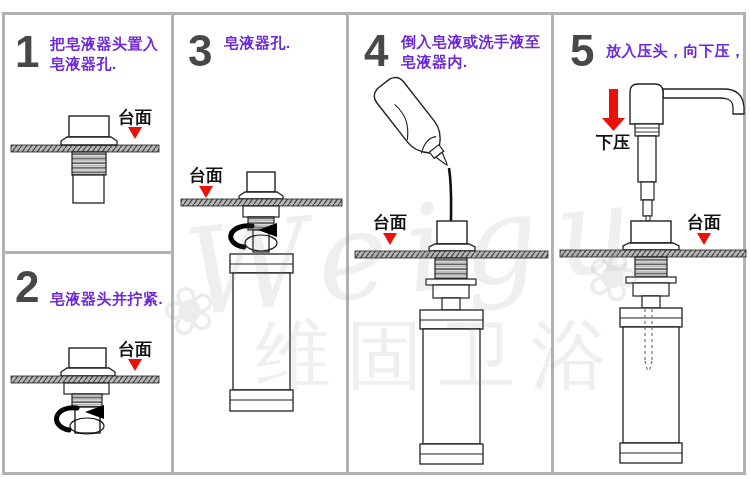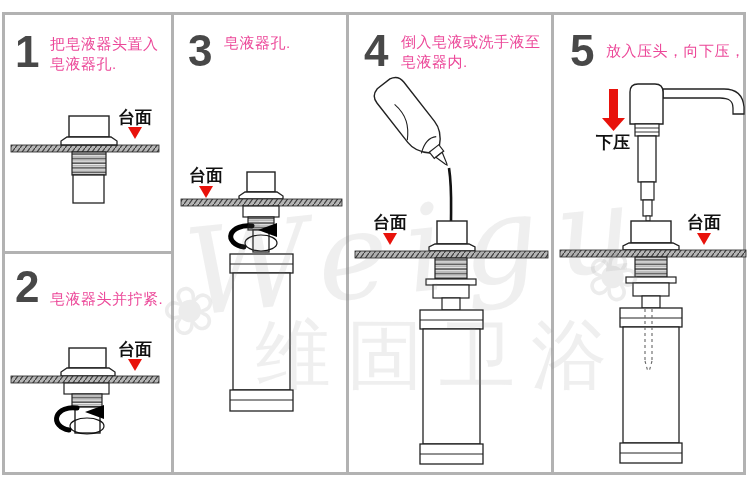--- a/index.html
+++ b/index.html
@@ -12,21 +12,21 @@
   .col + .col{border-left:3px solid #b2b2b2;}
   #col1{width:166px;display:flex;flex-direction:column;}
   #col2{width:175px;}
   #col3{width:205px;}
   #col4{flex:1;}
   .panel{position:relative;box-sizing:border-box;}
   #panel1{height:236px;}
   #panel2{flex:1;border-top:3px solid #b2b2b2;}
   .full{height:100%;}
   .num{position:absolute;font-size:44px;font-weight:bold;color:#484848;line-height:1;z-index:3;}
-  .cap{position:absolute;font-size:15px;font-weight:normal;color:#ec4899;line-height:20px;
+  .cap{position:absolute;font-size:15px;font-weight:bold;color:#6d28d9;line-height:20px;
        letter-spacing:0.5px;z-index:3;white-space:nowrap;}
   .diag{position:absolute;left:0;top:0;z-index:2;}
   svg text{font-family:"Liberation Sans",sans-serif;font-weight:bold;fill:#111;}
   
   .wm{position:absolute;pointer-events:none;z-index:6;}
   #wm-script{left:185px;top:180px;font-family:"DejaVu Serif",serif;font-style:italic;
              font-size:120px;color:rgba(130,130,130,0.13);letter-spacing:18px;
              transform:rotate(-6deg);white-space:nowrap;}
   #wm-cn{left:255px;top:305px;font-size:76px;font-weight:normal;
          color:rgba(140,140,140,0.14);letter-spacing:16px;white-space:nowrap;text-align:center;}

